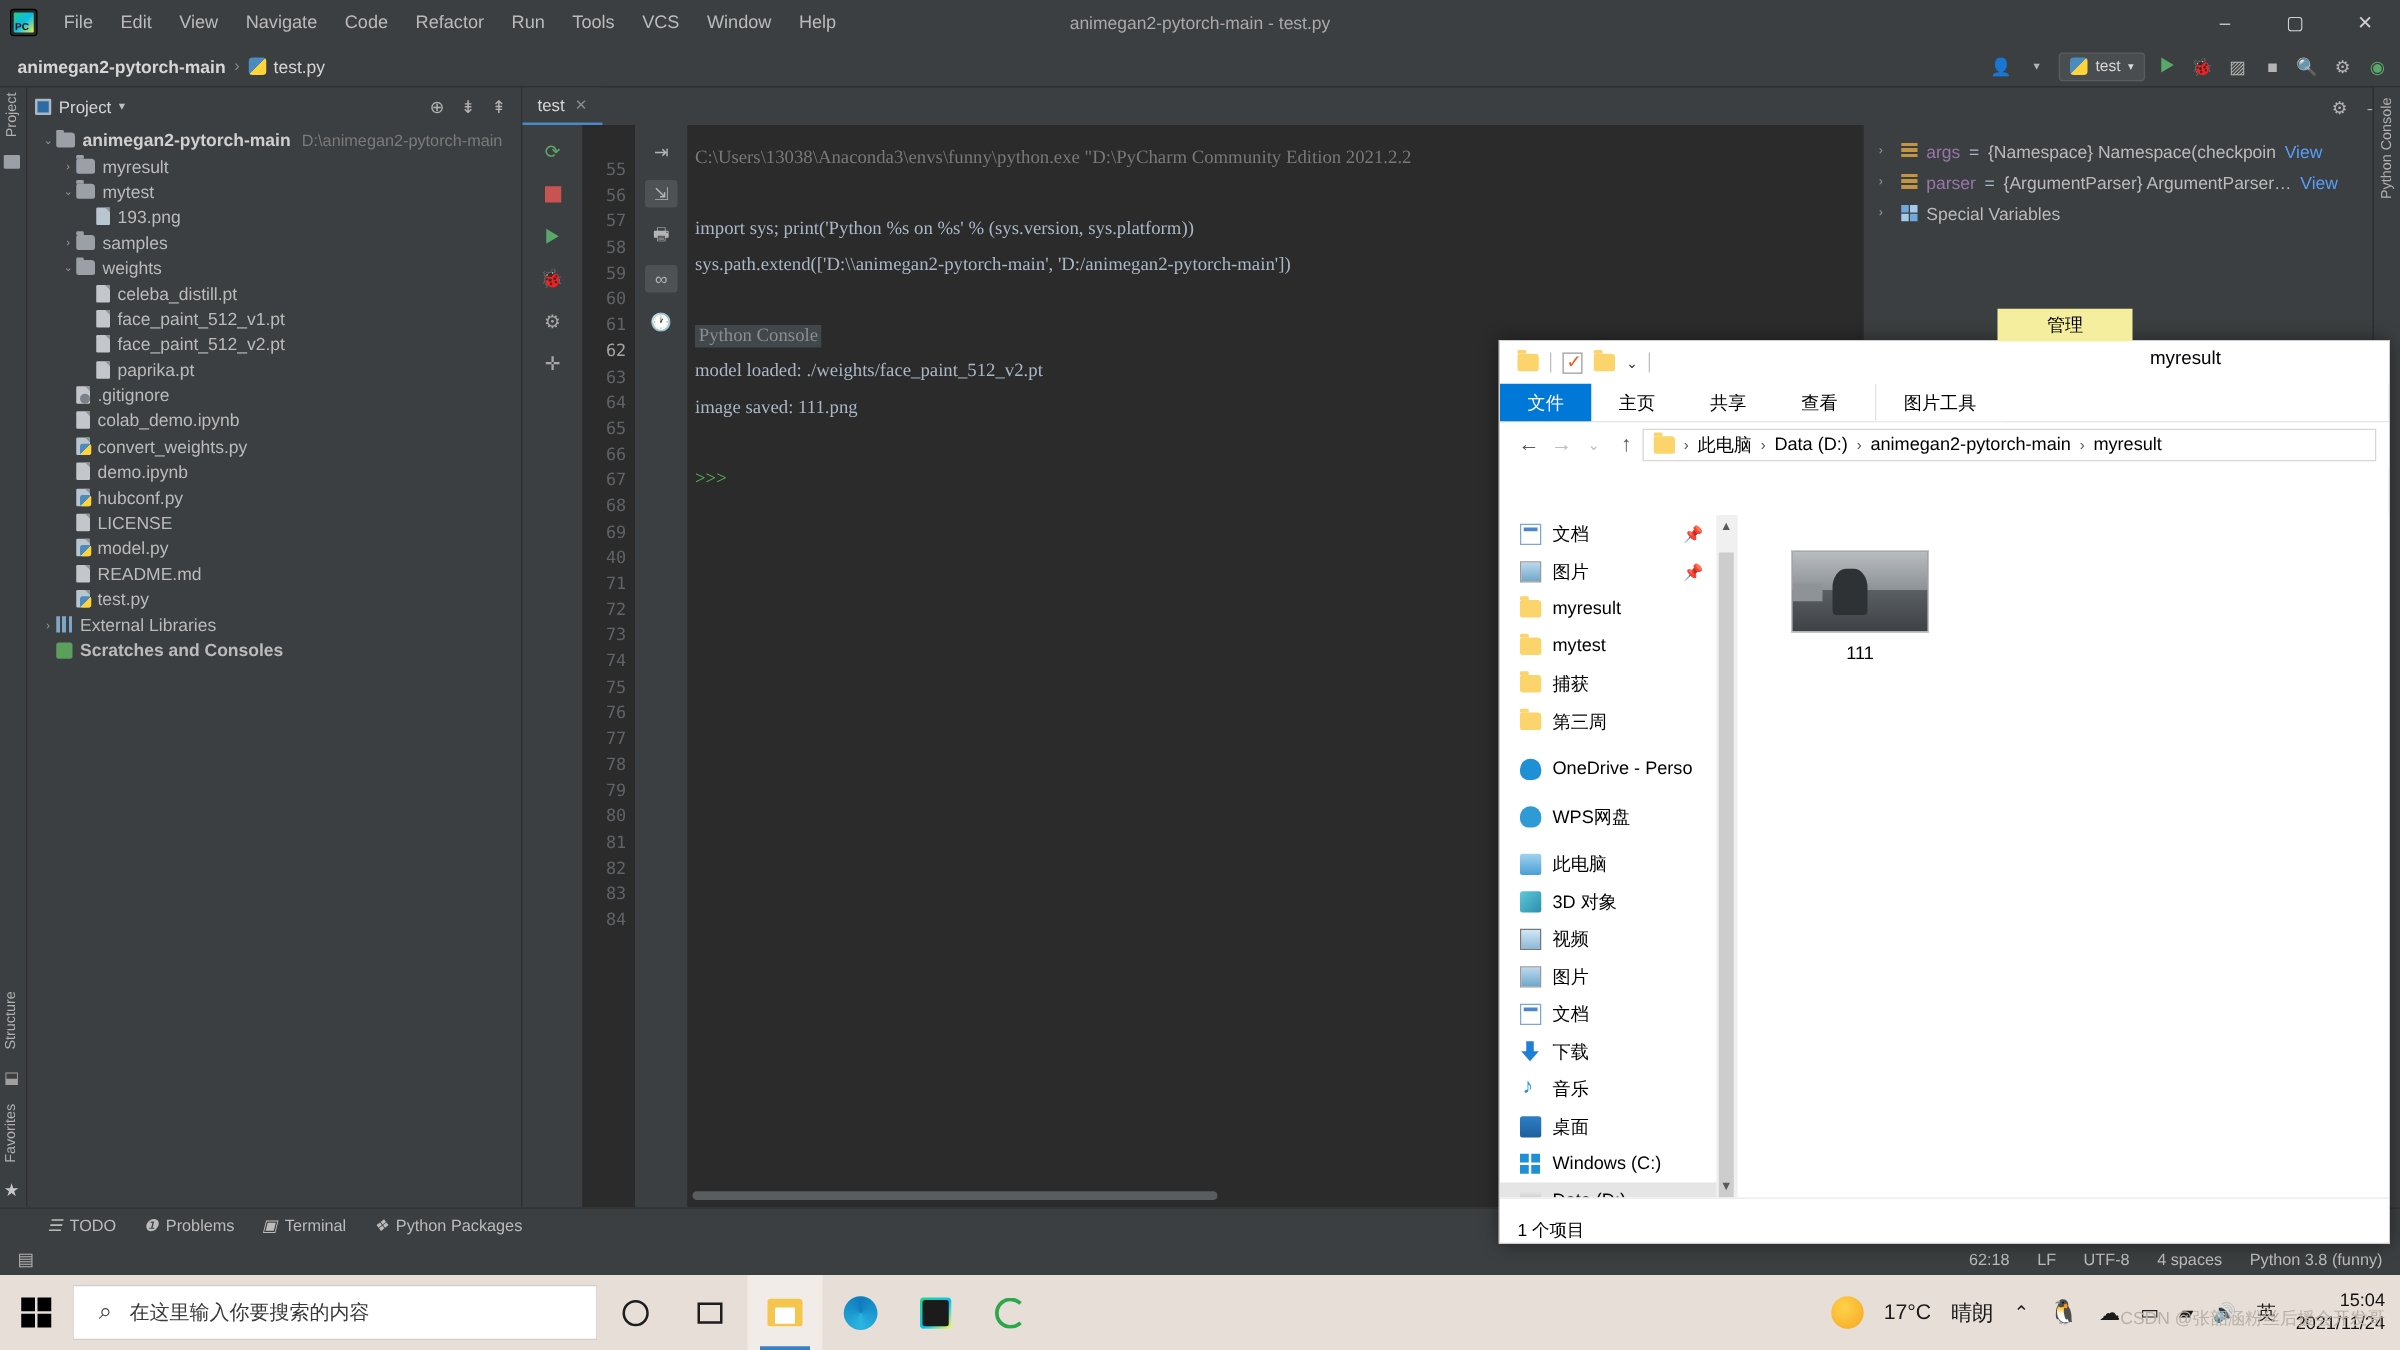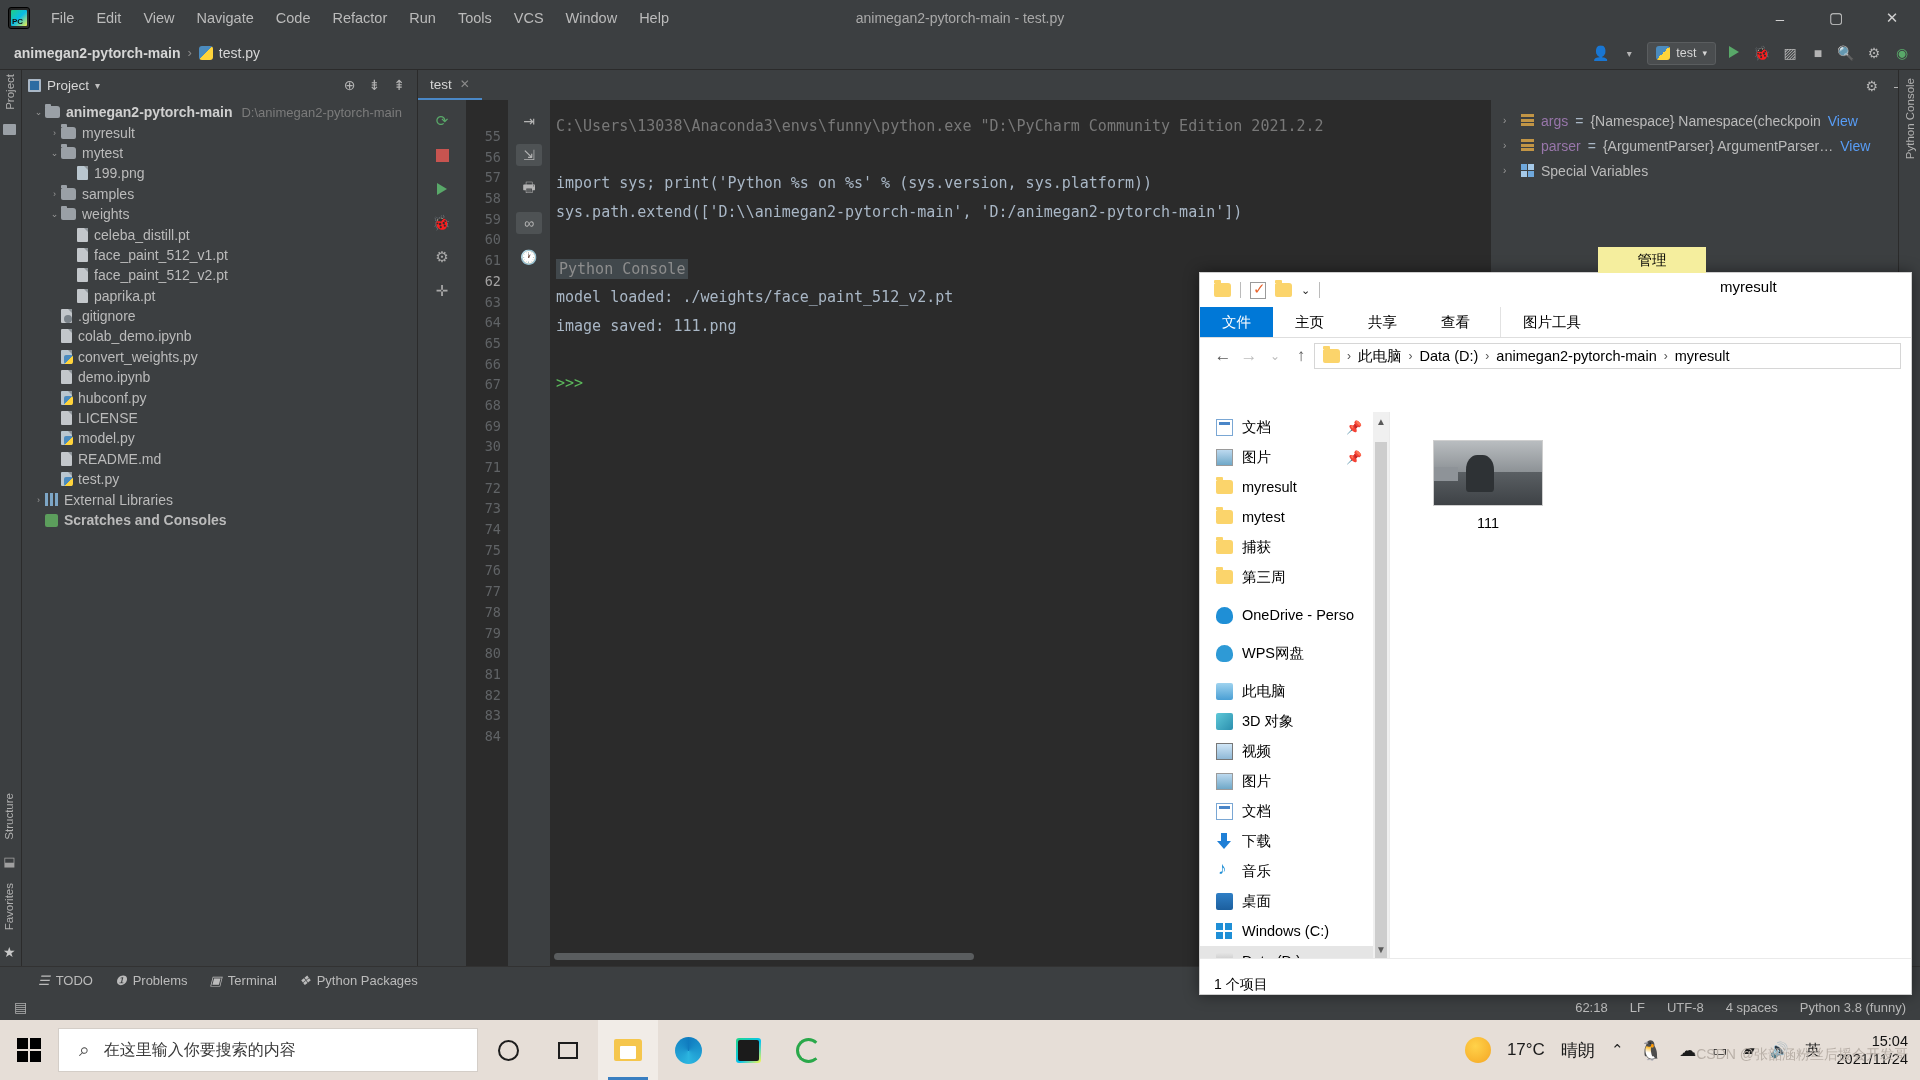--- a/index.html
+++ b/index.html
@@ -116,21 +116,21 @@
   .linenos div.cur{ color:#a4a3a3; }
   .tbar2{ position:absolute; left:90px; top:30px; width:42px; bottom:0; background:#3c3f41;
     display:flex; flex-direction:column; align-items:center; padding-top:4px; }
   .tbar2 .g{ margin:6px 0; width:26px;height:22px; display:flex;align-items:center;justify-content:center;
     font-size:14px;color:#b4b4b4; border-radius:3px;}
   .tbar2 .g.on{ background:#4e5254; }
 
   .console{ position:absolute; left:132px; top:30px; right:0; bottom:0; background:#2b2b2b;
     font-family:"DejaVu Sans Mono", monospace; font-size:15px; color:#a9b7c6; padding:12px 0 0 6px;
     overflow:hidden; white-space:pre;}
-  .cline{ height:28.5px; line-height:28.5px; }
+  .cline{ height:28.5px; line-height:28.5px;font-family:Liberation Serif, serif; }
   .cl-dim{ color:#787878; }
   .cl-hl{ background:#41484c; color:#8d8d8d; padding:1px 3px;}
   .cl-prompt{ color:#5bb85b; }
   .hscroll{ position:absolute; left:136px; bottom:6px; width:420px; height:7px; background:#5a5d5f; border-radius:4px;}
 
   
   .varpane{ position:absolute; right:0; top:30px; width:430px; bottom:0; background:#3c3f41;
     border-left:1px solid #2b2b2b; padding-top:8px;}
   .vrow{ height:25px; display:flex; align-items:center; padding-left:12px; font-size:14px; gap:7px; color:#bbbbbb;}
   .vrow .ar{ color:#9a9a9a; font-size:10px; width:11px;}
@@ -343,21 +343,21 @@
             <span class="tlabel">myresult</span>
           </div>
           <div class="trow" style="padding-left: 26px;">
             <span class="arrow">⌄</span>
             <span class="fold"></span>
             <span class="tlabel">mytest</span>
           </div>
           <div class="trow" style="padding-left: 42px;">
             <span class="arrow"></span>
             <span class="fileic img"></span>
-            <span class="tlabel">199.png</span>
+            <span class="tlabel">193.png</span>
           </div>
           <div class="trow" style="padding-left: 26px;">
             <span class="arrow">›</span>
             <span class="fold"></span>
             <span class="tlabel">samples</span>
           </div>
           <div class="trow" style="padding-left: 26px;">
             <span class="arrow">⌄</span>
             <span class="fold"></span>
             <span class="tlabel">weights</span>
@@ -474,21 +474,21 @@
           <div>60</div>
           <div>61</div>
           <div class="cur">62</div>
           <div>63</div>
           <div>64</div>
           <div>65</div>
           <div>66</div>
           <div>67</div>
           <div>68</div>
           <div>69</div>
-          <div>30</div>
+          <div>40</div>
           <div>71</div>
           <div>72</div>
           <div>73</div>
           <div>74</div>
           <div>75</div>
           <div>76</div>
           <div>77</div>
           <div>78</div>
           <div>79</div>
           <div>80</div>

